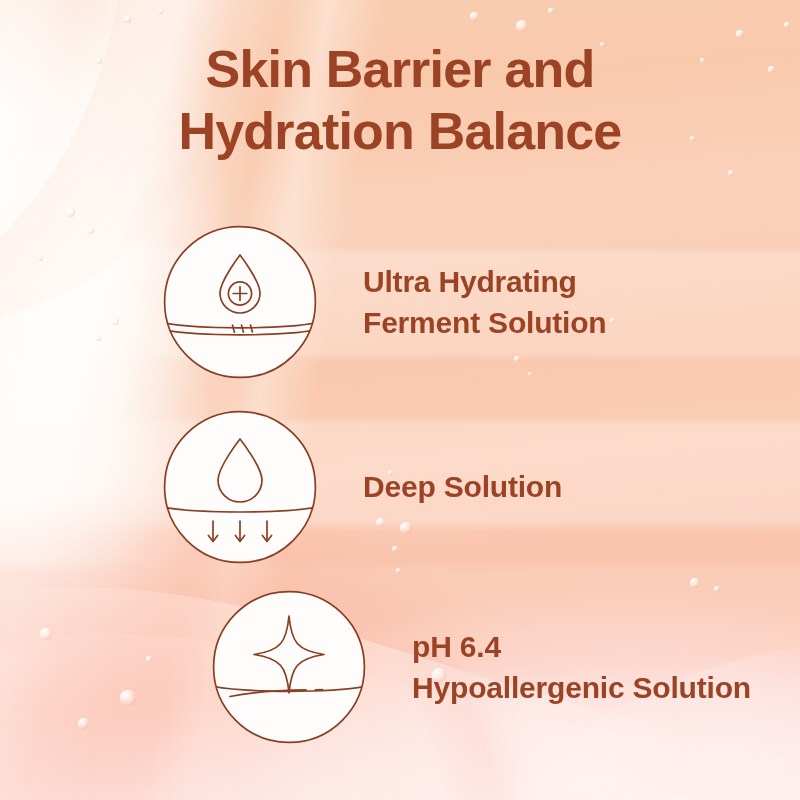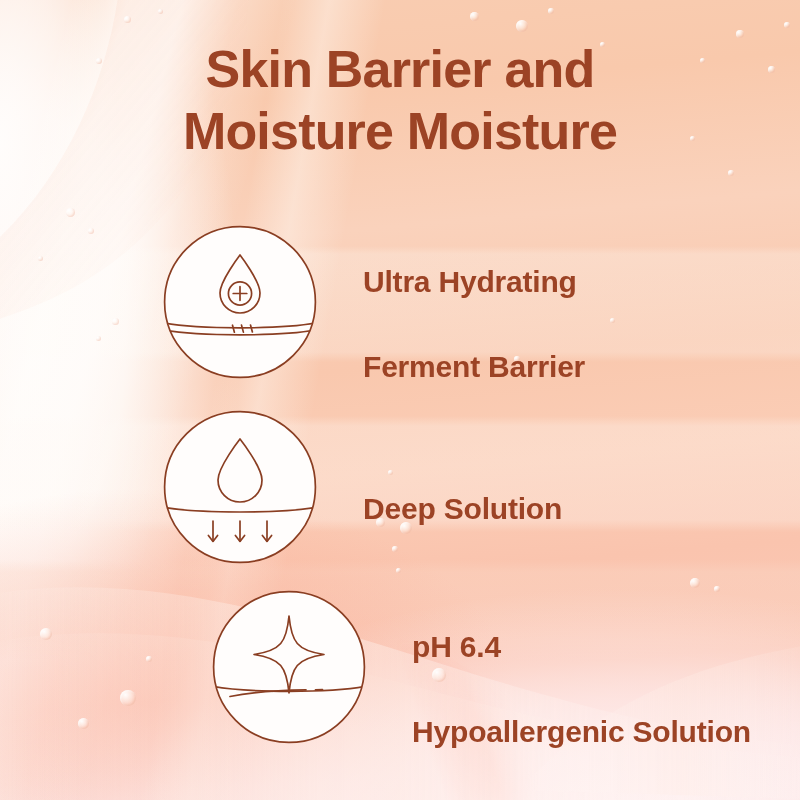--- a/index.html
+++ b/index.html
@@ -195,21 +195,21 @@
   .icon-badge svg { display: block; width: 154px; height: 154px; }
 
   .feature-text {
     margin-left: 46px;
     color: #9C4325;
     font-size: 30px;
     font-weight: 700;
     line-height: 1.38;
     letter-spacing: -0.2px;
   }
-  .feature-text .fline { display: block; white-space: nowrap; margin-top: 44px; }
+  .feature-text .fline { display: block; white-space: nowrap; }
 </style>
 </head>
 <body>
 
 <div id="poster">
 
   <div class="bg-layer" id="bg-base"></div>
   <div class="bg-layer" id="bg-swoosh-left"></div>
   <div class="bg-layer" id="bg-swoosh-left2"></div>
   <div class="bg-layer" id="bg-streak-top"></div>
@@ -273,21 +273,21 @@
       <div class="bubble" style="left: 714px; top: 586px; width: 6px; height: 6px;"></div>
       <div class="bubble" style="left: 40px; top: 628px; width: 12px; height: 12px;"></div>
       <div class="bubble" style="left: 120px; top: 690px; width: 16px; height: 16px;"></div>
       <div class="bubble" style="left: 78px; top: 718px; width: 11px; height: 11px;"></div>
       <div class="bubble" style="left: 146px; top: 656px; width: 6px; height: 6px;"></div>
       <div class="bubble" style="left: 432px; top: 668px; width: 14px; height: 14px;"></div>
     </div>
 
   <h1 id="title">
     <span class="tline">Skin Barrier and</span>
-    <span class="tline">Moisture Moisture</span>
+    <span class="tline">Hydration Balance</span>
   </h1>
 
   <div class="feature-row" id="row-1">
     <div class="icon-badge">
       <svg viewBox="0 0 154 154">
         <defs>
           <clipPath id="clipA">
               <circle cx="77" cy="77" r="75.4"></circle>
             </clipPath>
         </defs>
@@ -303,21 +303,21 @@
           <path d="M-6 103.5 C 30 112, 124 112, 160 103.5"></path>
 
           <path d="M69.5 100.2 L71.4 107.2"></path>
           <path d="M78.5 100.1 L80.4 107.1"></path>
           <path d="M87.5 100.0 L89.4 107.0"></path>
         </g>
       </svg>
     </div>
     <div class="feature-text">
       <span class="fline">Ultra Hydrating</span>
-      <span class="fline">Ferment Barrier</span>
+      <span class="fline">Ferment Solution</span>
     </div>
   </div>
 
   <div class="feature-row" id="row-2">
     <div class="icon-badge">
       <svg viewBox="0 0 154 154">
         <defs>
           <clipPath id="clipB">
               <circle cx="77" cy="77" r="75.4"></circle>
             </clipPath>

